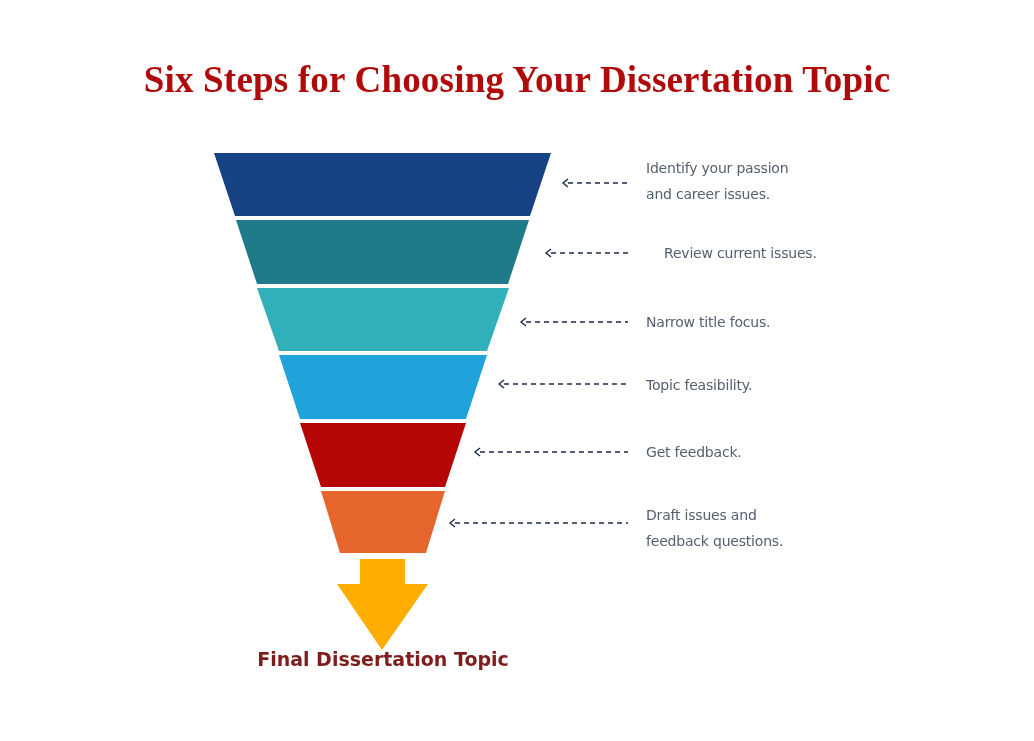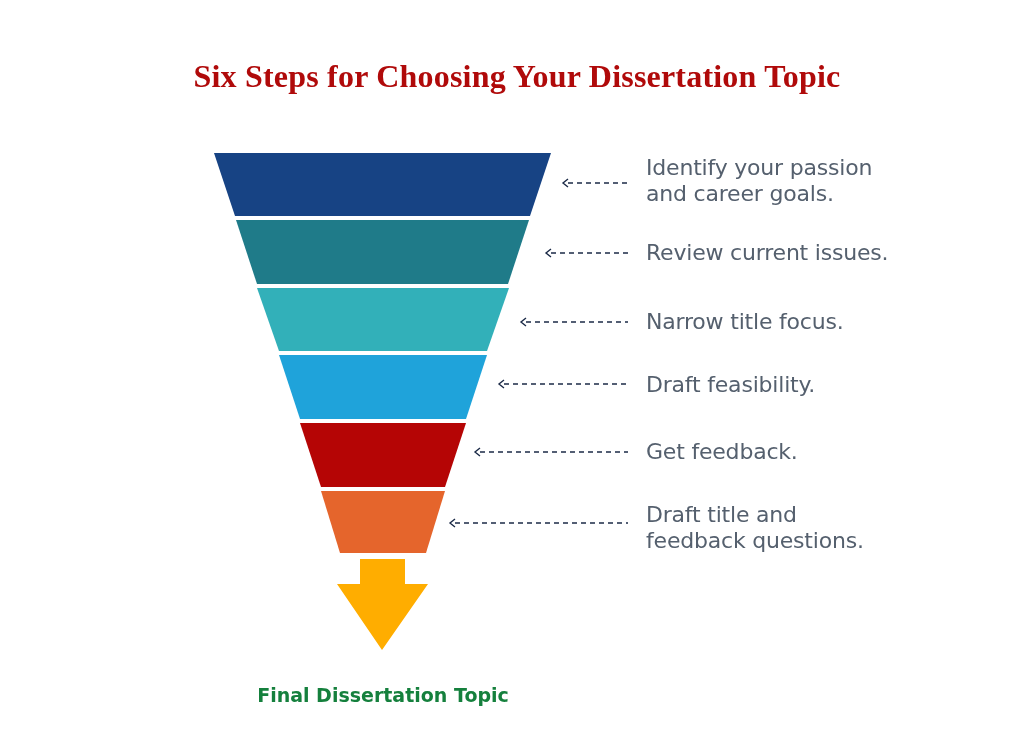--- a/index.html
+++ b/index.html
@@ -1,30 +1,30 @@
 <!DOCTYPE html>
 <html><head>
   <meta charset="utf-8">
   <style>
     html, body { margin: 0; padding: 0; background: #ffffff; }
     body { width: 1034px; height: 741px; position: relative; overflow: hidden; font-family: "Liberation Sans", sans-serif; }
     .title {
       position: absolute; left: 0; top: 58px; width: 1034px; text-align: center;
-      font-family: "Liberation Serif", serif; font-weight: bold; font-size: 32px;
+      font-family: "Liberation Serif", serif; font-weight: bold; font-size: 37px;
       color: #b00a0a; letter-spacing: 0.2px;
     }
     svg.diagram { position: absolute; left: 0; top: 0; }
     .step-label {
-      position: absolute; left: 646px; font-size: 22px; line-height: 26px;
+      position: absolute; left: 646px; font-size: 14px; line-height: 26px;
       color: #55606e; font-family: "DejaVu Sans", sans-serif; letter-spacing: -0.2px;
     }
     .final-label {
-      position: absolute; left: 230px; width: 306px; top: 684px; text-align: center;
+      position: absolute; left: 230px; width: 306px; top: 648px; text-align: center;
       font-family: "DejaVu Sans", sans-serif; font-weight: bold; font-size: 19px;
-      color: #15803d;
+      color: #7f1d1d;
     }
   </style>
 </head>
 <body>
 
 <div class="title">Six Steps for Choosing Your Dissertation Topic</div>
 
 <svg class="diagram" width="1034" height="741" viewBox="0 0 1034 741">
 
   <polygon points="214,153 551,153 530,216 235,216" fill="#174384"></polygon>
@@ -59,32 +59,32 @@
     </g>
     <g>
       <line x1="455" y1="523" x2="628" y2="523" stroke-dasharray="5,4"></line>
       <polyline points="455,519 450,523 455,527"></polyline>
     </g>
   </g>
 </svg>
 
 <div class="step-label" style="top:155px;">
   <div>Identify your passion</div>
-  <div>and career goals.</div>
+  <div>and career issues.</div>
 </div>
-<div class="step-label" style="top:240px;">
+<div class="step-label" style="top:240px;margin-left:18px;">
   <div>Review current issues.</div>
 </div>
 <div class="step-label" style="top:309px;">
   <div>Narrow title focus.</div>
 </div>
 <div class="step-label" style="top:372px;">
-  <div>Draft feasibility.</div>
+  <div>Topic feasibility.</div>
 </div>
 <div class="step-label" style="top:439px;text-align:center;">
   <div>Get feedback.</div>
 </div>
 <div class="step-label" style="top:502px;">
-  <div>Draft title and</div>
+  <div>Draft issues and</div>
   <div>feedback questions.</div>
 </div>
 
 <div class="final-label">Final Dissertation Topic</div>
 
 </body></html>

